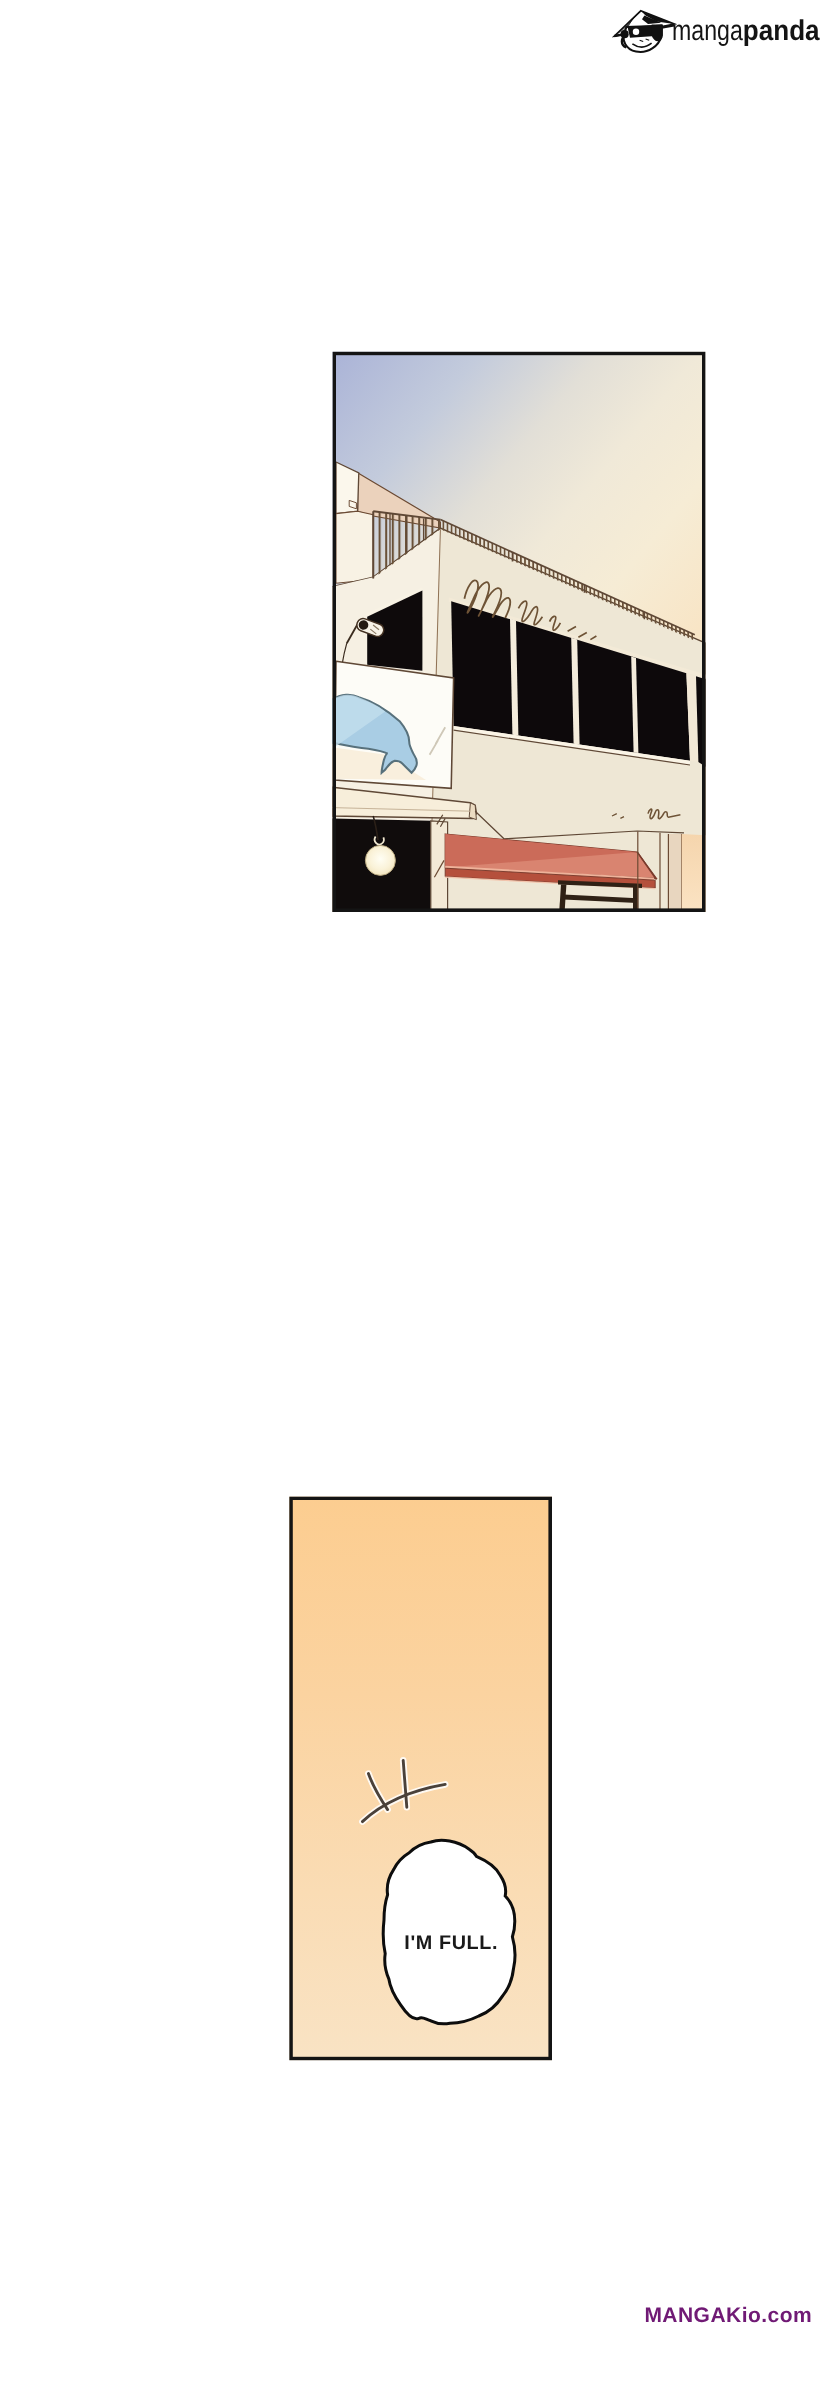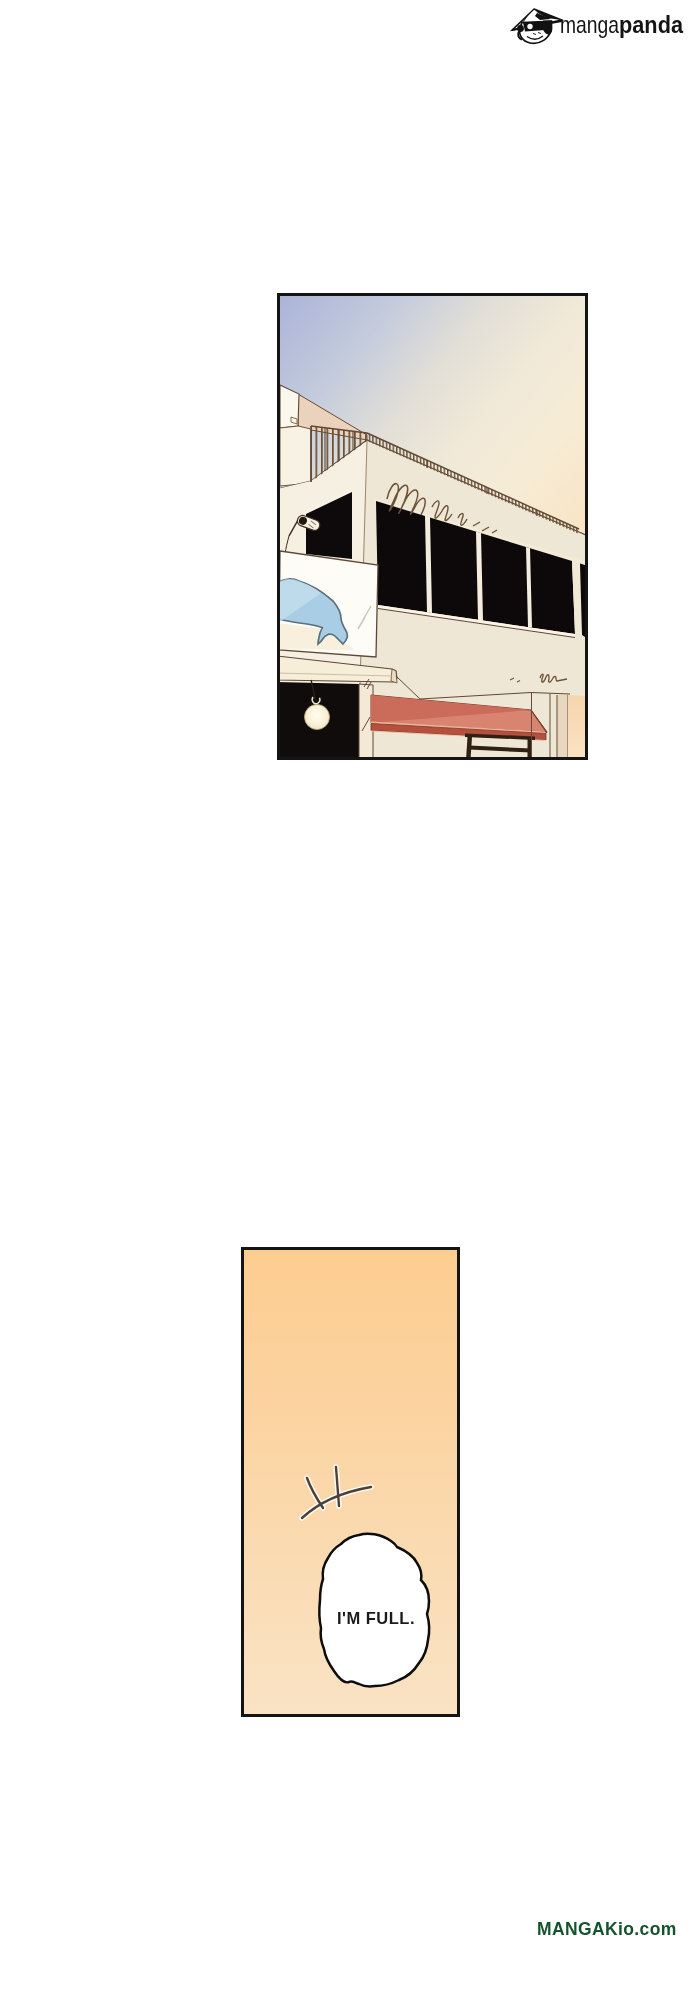--- a/index.html
+++ b/index.html
@@ -208,13 +208,13 @@
     </g>
   </g>
 
   <path d="M118,288 C127,285 140,287 150,294 C153,296 155,298 156,300 C163,303 172,308 176,316 C180,322 181,328 180,333 C185,338 188,346 188,354 C188,360 187,364 186,367 C188,374 189,384 187,393 C186,402 183,410 178,416 C173,424 166,430 158,433 C150,437 142,439 134,439 C128,440 122,439 118,437 C114,436 111,433 108,435 C103,437 97,430 93,424 C88,417 84,409 83,402 C80,395 79,388 80,381 C78,372 78,362 79,353 C79,345 80,338 82,332 C81,325 83,317 87,311 C90,305 95,300 100,297 C104,293 111,289 118,288 Z" fill="#ffffff" stroke="#0d0d0d" stroke-width="2.5"></path>
 
   <text x="135" y="377" text-anchor="middle" font-size="16.5" font-weight="bold" fill="#1a1a1a" letter-spacing="0.5">I'M FULL.</text>
 
   <rect x="1.5" y="1.5" width="216" height="467" fill="none" stroke="#141414" stroke-width="3"></rect>
 </svg>
 
-<div class="abs" style="left:537px;top:1919px;font-size:17.5px;font-weight:bold;color:#14532d;letter-spacing:0.38px;">MANGAKio.com</div>
+<div class="abs" style="left:537px;top:1919px;font-size:17.5px;font-weight:bold;color:#701a75;letter-spacing:0.38px;">MANGAKio.com</div>
 
 </body></html>

